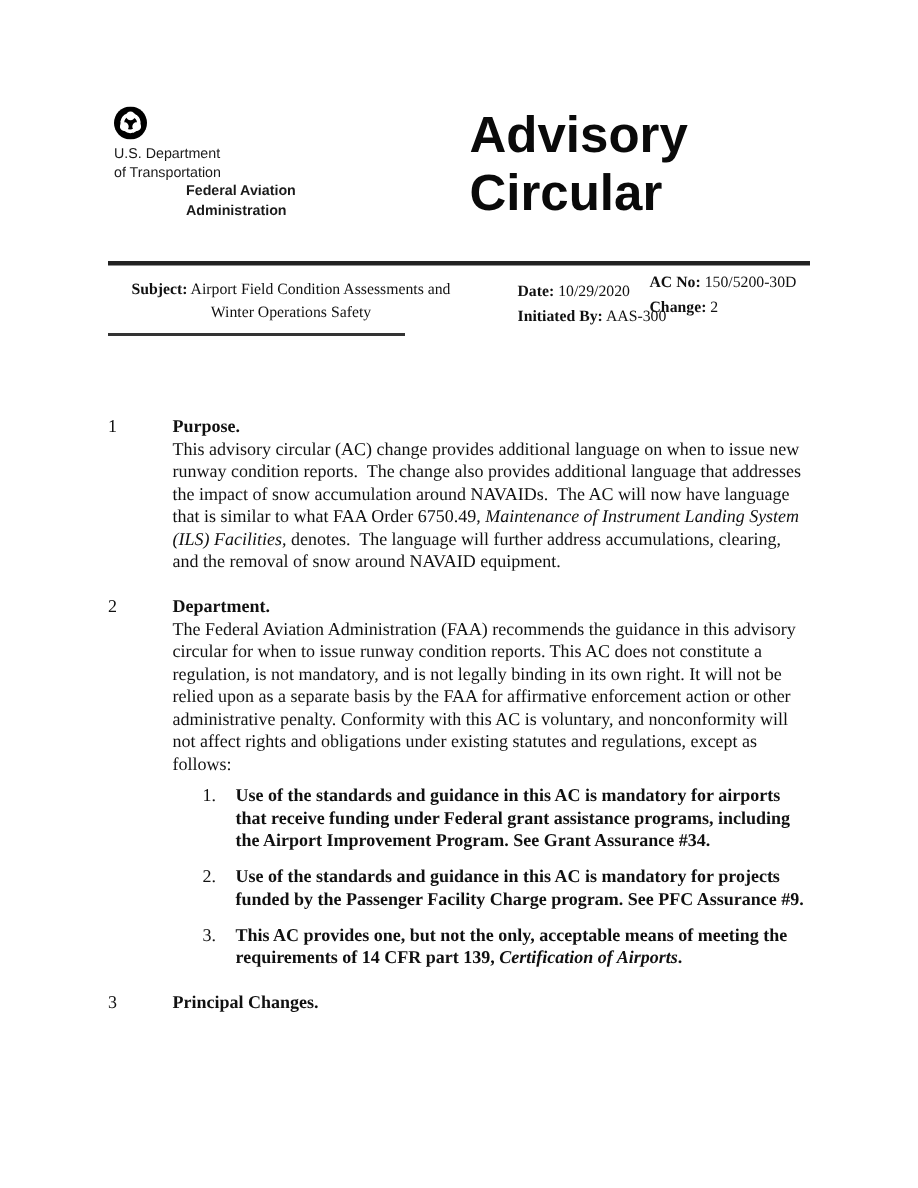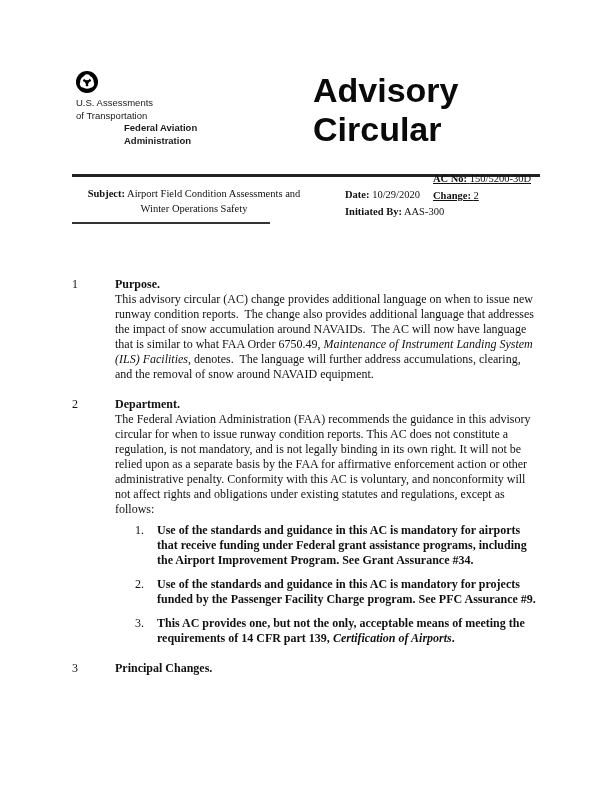--- a/index.html
+++ b/index.html
@@ -18,21 +18,21 @@
              font-size:34px;line-height:39px;font-weight:bold;color:#0a0a0a;}
 
   .rule-thick{position:absolute;left:72px;top:174px;width:468px;height:3px;background:#222;}
   .rule-partial{position:absolute;left:72px;top:222px;width:198px;height:2px;background:#333;}
 
   
   .meta{position:absolute;font-size:10.5px;color:#111;}
   .meta b{font-weight:bold;}
   .meta-subject{left:75px;top:186px;width:238px;line-height:15px;text-align:center;}
   .meta-mid{left:313px;top:186px;width:118px;line-height:17px;margin-left:32px;}
-  .meta-right{left:433px;top:170px;width:112px;line-height:17px;text-decoration:underline;}
+  .meta-right{left:433px;top:180px;width:112px;line-height:17px;}
 
   
   .main{position:absolute;left:72px;top:277px;width:468px;font-size:12px;line-height:15px;}
   .section{display:flex;margin-bottom:15px;}
   .section:last-child{margin-bottom:0;}
   .secnum{width:43px;flex:none;}
   .seccontent{flex:1;min-width:0;}
   .secheading{margin:0;font-size:12px;line-height:15px;font-weight:bold;}
   .para{margin:0;white-space:pre-wrap;}
   .it{font-style:italic;}
@@ -61,21 +61,21 @@
         </g>
         <g transform="rotate(240)">
           <circle cx="0" cy="-5.2" r="3.2"></circle>
           <path d="M 3.44,-4.91 A 6,6 0 0 1 1.55,5.8" fill="none" stroke="#fff" stroke-width="2.6"></path>
         </g>
       </g>
     </svg>
   </div>
 
   <div class="agency">
-    <div>U.S. Assessments</div>
+    <div>U.S. Department</div>
     <div>of Transportation</div>
     <div class="bold">Federal Aviation</div>
     <div class="bold">Administration</div>
   </div>
 
   <h1 class="doc-title"><span>Advisory</span><br><span>Circular</span></h1>
 
   <div class="rule-thick"></div>
 
   <div class="meta meta-subject"><b>Subject:</b> <span>Airport Field Condition Assessments and Winter Operations Safety</span></div>

